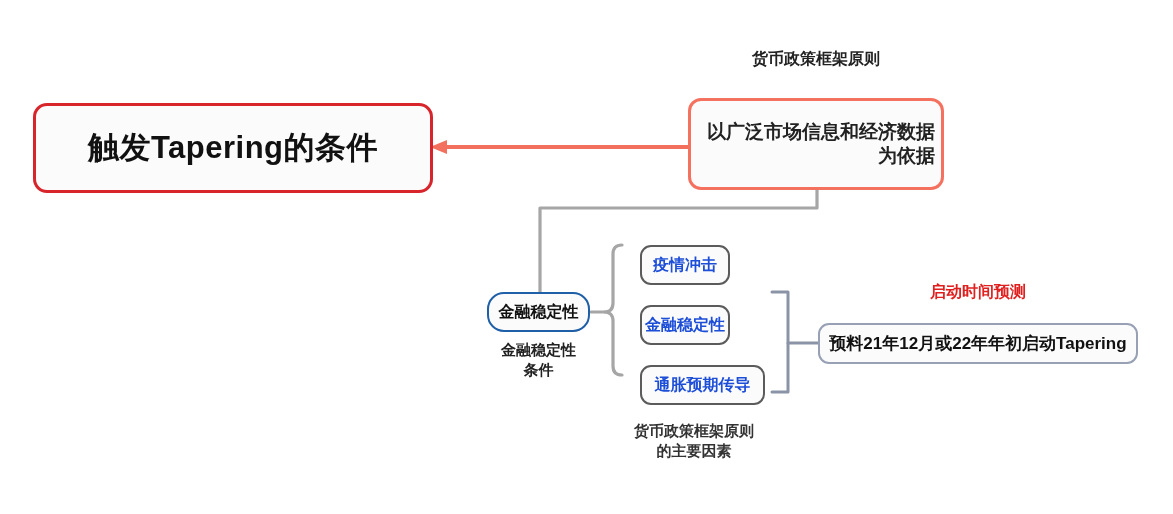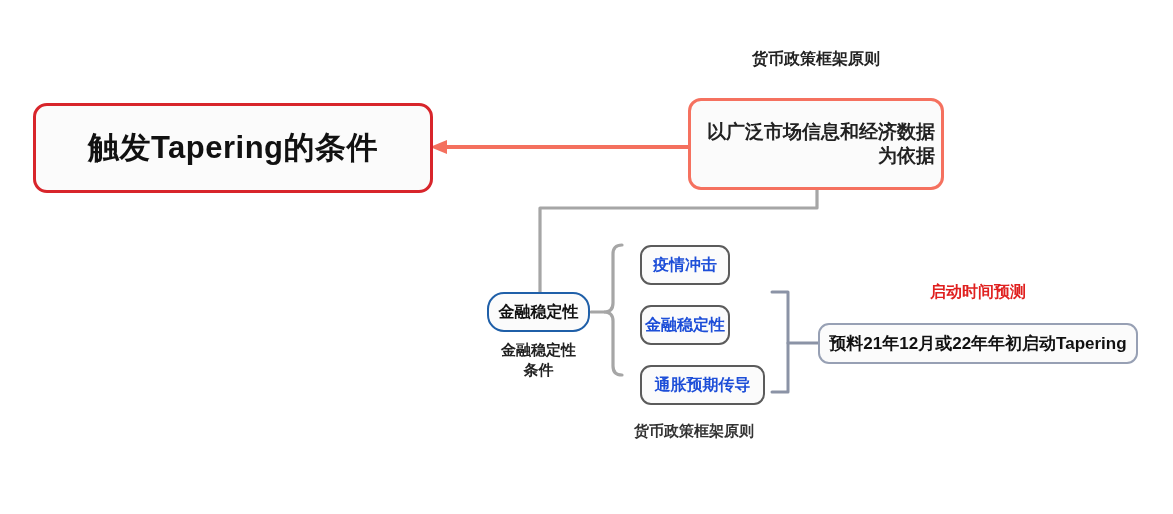--- a/index.html
+++ b/index.html
@@ -93,16 +93,17 @@
   <div>金融稳定性</div>
   <div>条件</div>
 </div>
 
 <div class="node factor" id="factor-0">疫情冲击</div>
 <div class="node factor" id="factor-1">金融稳定性</div>
 <div class="node factor" id="factor-2">通胀预期传导</div>
 
 <div class="label" id="factors-caption">
   <div>货币政策框架原则</div>
+  <div>的主要因素</div>
 </div>
 
 <div class="label" id="prediction-caption">启动时间预测</div>
 <div class="node" id="prediction-node">预料21年12月或22年年初启动Tapering</div>
 
 </body></html>

